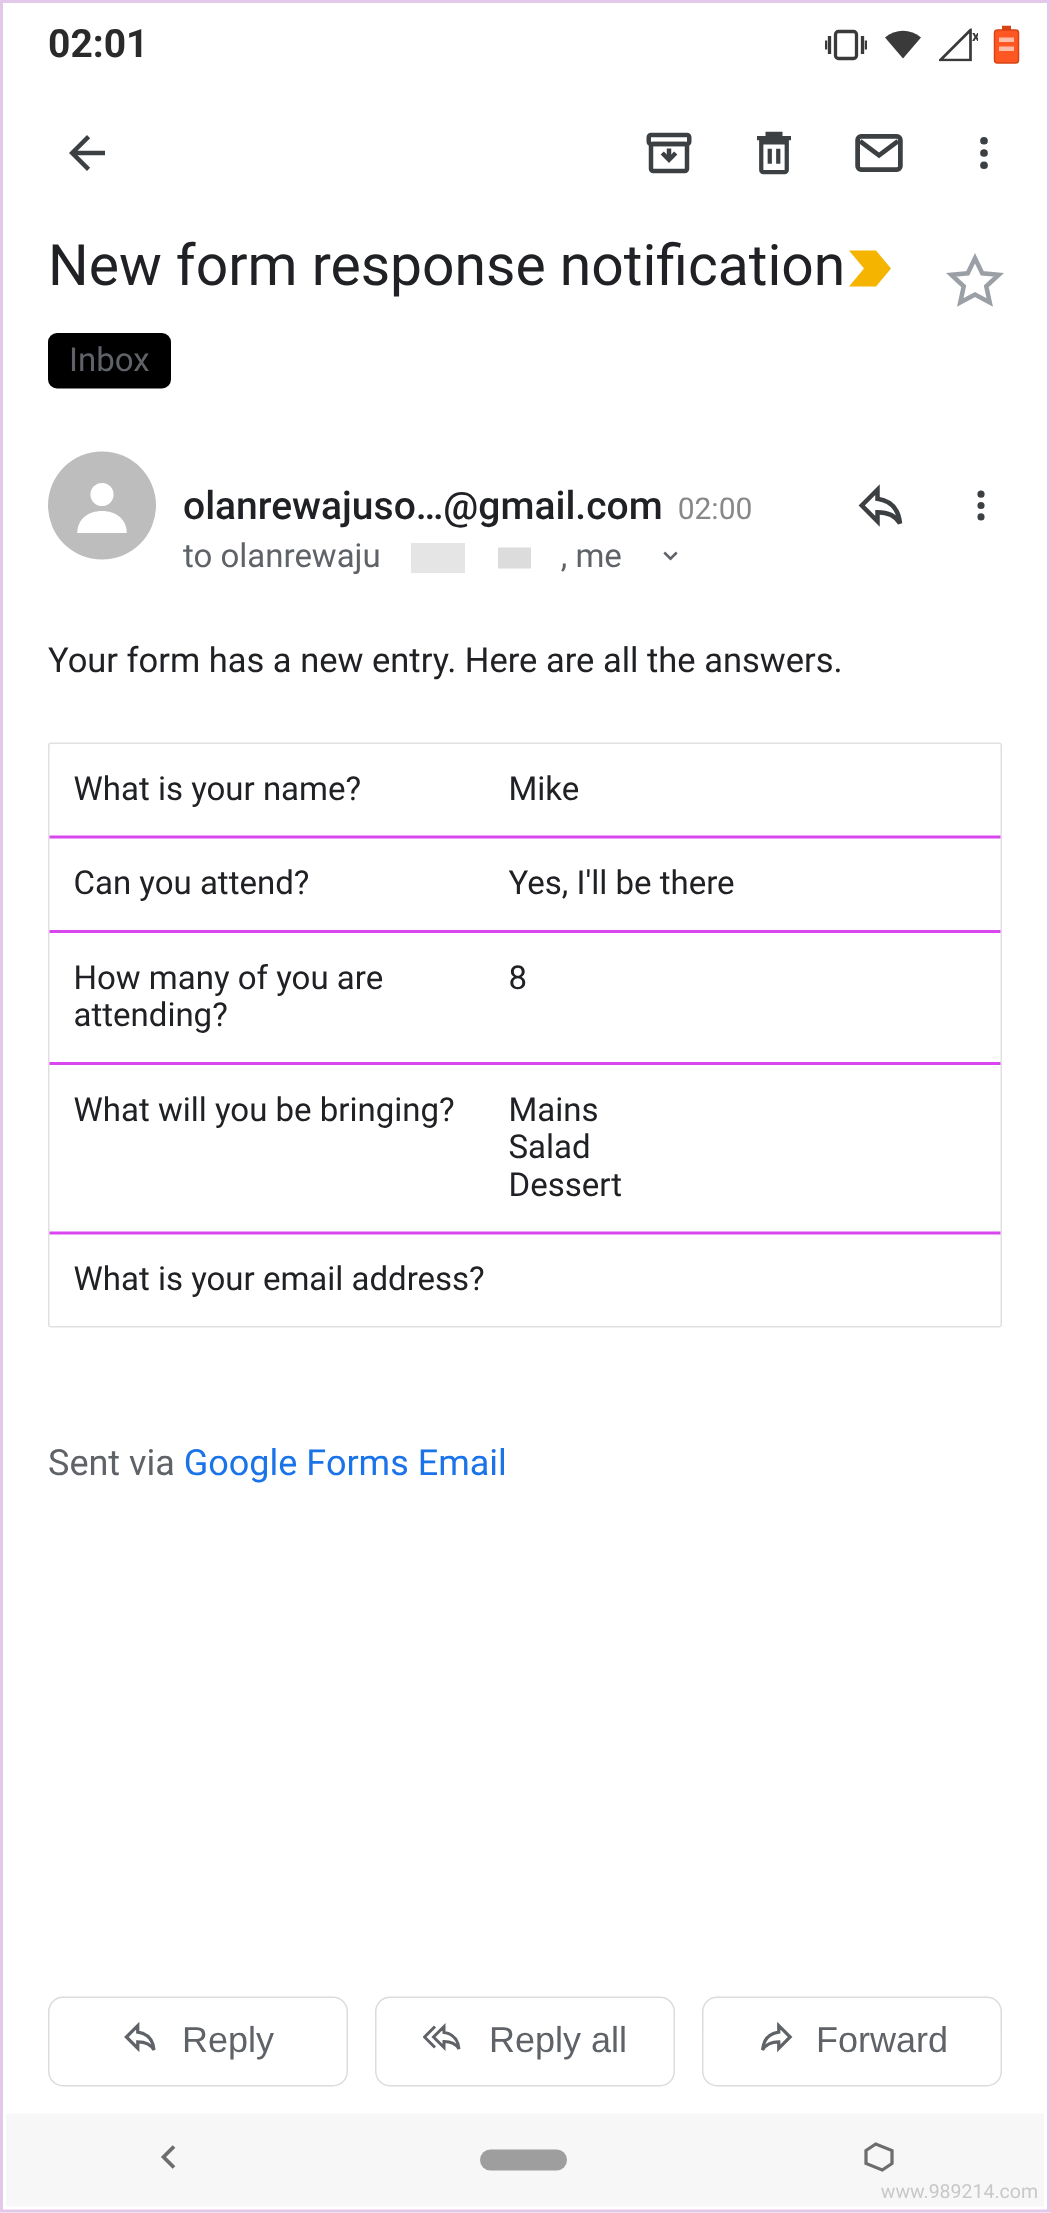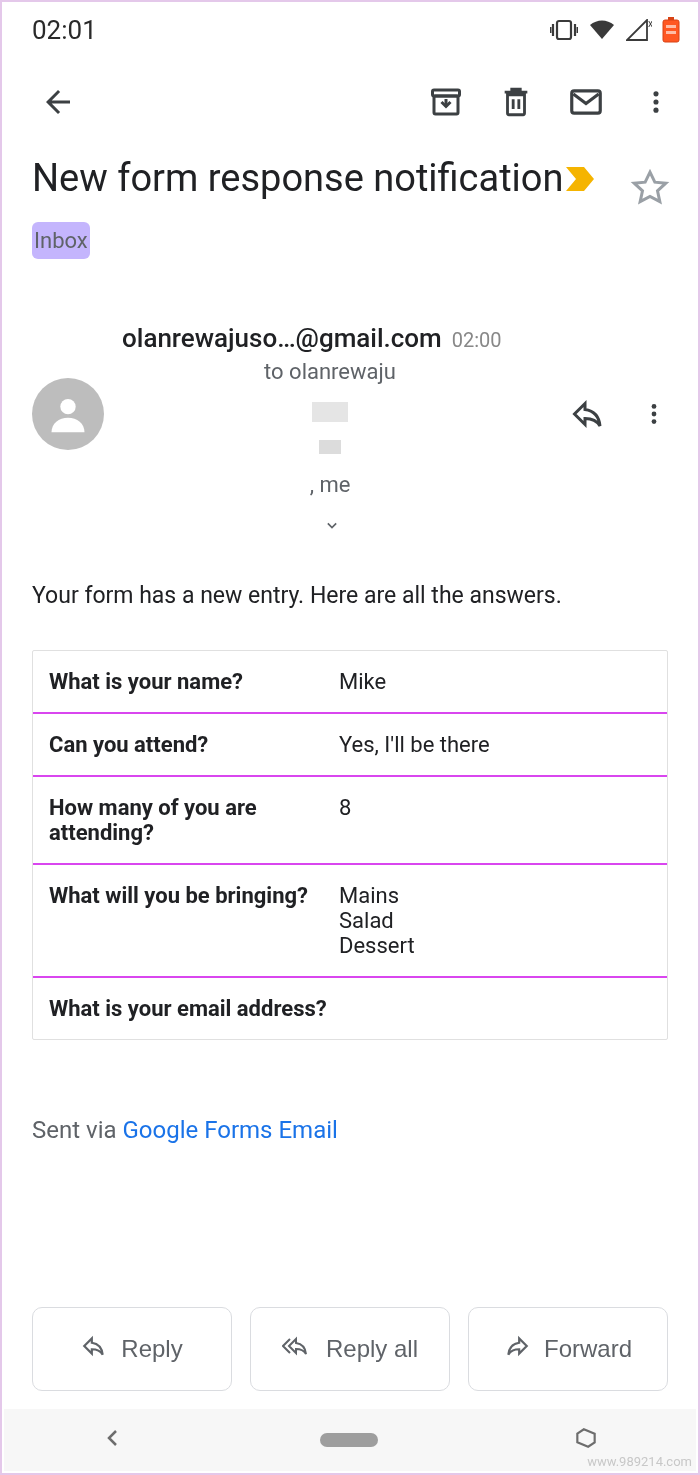--- a/index.html
+++ b/index.html
@@ -14,21 +14,21 @@
     overflow: hidden;
   }
 
   
   .status-bar {
     height: 56px;
     display: flex;
     align-items: center;
     padding: 0 18px 0 30px;
     font-size: 26px;
-    font-weight: 400;
+    font-weight: 700;
     color: #2a2a2a;
     gap: 32px;
   }
   .status-bar .spacer { flex: 1; }
   .status-icons { display: flex; align-items: center; gap: 10px; }
   .status-icons svg { display: block; }
 
   
   .app-bar {
     height: 88px;
@@ -60,24 +60,24 @@
     line-height: 1.2;
     color: #202124;
     font-weight: 400;
   }
   .imp-marker svg { display: block; }
   .star-btn { width: 48px; height: 48px; flex-shrink: 0; margin-top: 8px;}
 
   .label-row { padding: 4px 30px 16px 30px; }
   .label-chip {
     display: inline-block;
-    background: #c4b5fd;
+    background: #000000;
     color: #5f6368;
     font-size: 22px;
-    padding: 6px 2px;
+    padding: 6px 14px;
     border-radius: 6px;
   }
 
   
   .sender-row {
     display: flex;
     align-items: center;
     padding: 14px 12px 14px 30px;
     gap: 18px;
   }
@@ -85,21 +85,21 @@
     width: 72px; height: 72px;
     border-radius: 50%;
     background: #bdbdbd;
     display: flex; align-items: center; justify-content: center;
     flex-shrink: 0;
   }
   .sender-meta { flex: 1; min-width: 0; }
   .sender-line1 { display: flex; align-items: baseline; gap: 10px; }
   .sender-name { font-size: 26px; color: #202124; font-weight: 500; white-space: nowrap; overflow: hidden; text-overflow: ellipsis; max-width: 360px; margin-top: 34px;}
   .sender-time { font-size: 20px; color: #888; }
-  .sender-line2 { display: flex; align-items: center; gap: 18px; margin-top: 6px; flex-direction: column; }
+  .sender-line2 { display: flex; align-items: center; gap: 18px; margin-top: 6px; }
   .sender-to { font-size: 22px; color: #5f6368; }
   .redact { display: inline-block; width: 36px; height: 20px; background: #e5e5e5; vertical-align: middle; margin: 0 2px; }
   .redact.r2 { width: 22px; height: 14px; background: #dcdcdc;}
   .expand-caret { margin-left: 4px; }
   .sender-actions { display: flex; align-items: center; gap: 2px; }
 
   
   .body-area { padding: 26px 30px 0 30px; }
   .body-intro { font-size: 23px; color: #202124; line-height: 1.45; }
 
@@ -109,21 +109,21 @@
     border-radius: 2px;
   }
   .ans-row {
     display: flex;
     border-top: 2px solid #d946ef;
     padding: 18px 16px;
   }
   .ans-row:first-child { border-top: none; }
   .ans-q {
     flex: 0 0 290px;
-    font-weight: 700;
+    font-weight: 400;
     font-size: 22px;
     color: #202124;
     padding-right: 10px;
   }
   .ans-v {
     flex: 1;
     font-size: 22px;
     color: #202124;
     white-space: pre-line;
   }
@@ -141,21 +141,21 @@
   
   .bottom-actions {
     position: absolute;
     left: 30px; right: 30px;
     bottom: 82px;
     display: flex;
     gap: 18px;
   }
   .act-btn {
     flex: 1;
-    height: 84px;
+    height: 60px;
     border: 1px solid #dadce0;
     border-radius: 10px;
     background: #fff;
     display: flex;
     align-items: center;
     justify-content: center;
     gap: 14px;
     font-size: 24px;
     color: #5f6368;
   }

